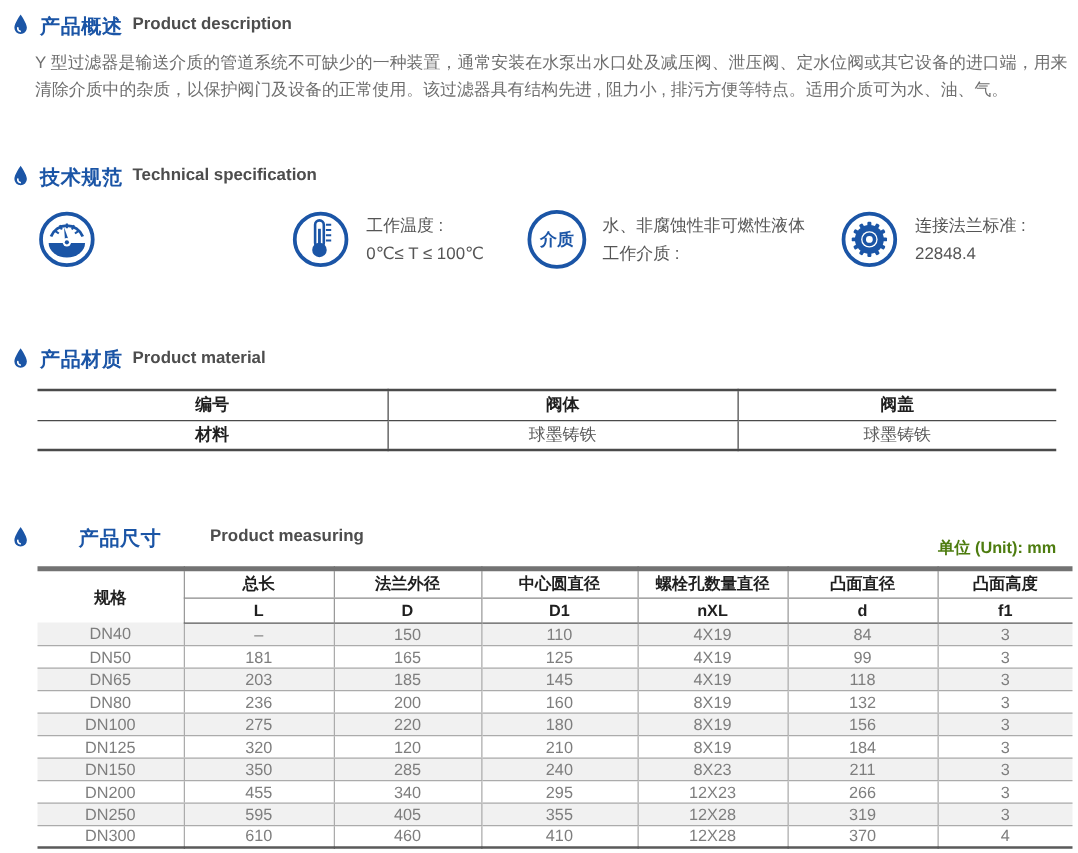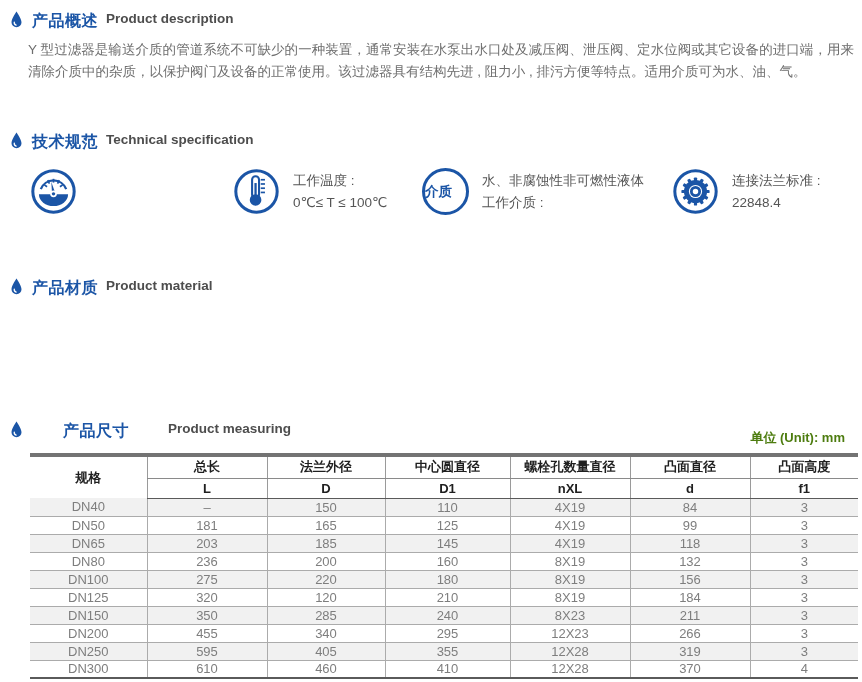--- a/index.html
+++ b/index.html
@@ -15,21 +15,21 @@
 
   
   .overview-body { position:absolute; left:28px; top:39px; width:826px;
     font-size:13.5px; line-height:22px; color:#6e6e6e; text-align:justify; }
 
   
   .spec-item { position:absolute; top:168px; display:flex; align-items:center; gap:13px; }
   .spec-icon { width:47px; height:47px; flex:0 0 auto; }
   .spec-text { font-size:13.5px; line-height:22px; color:#555; white-space:nowrap; }
   .medium-circle { width:47px; height:47px; border:3px solid #1b55a6; border-radius:50%;
-    display:flex; align-items:center; justify-content:flex-start;
+    display:flex; align-items:center; justify-content:center;
     color:#1b55a6; font-weight:bold; font-size:13.5px; letter-spacing:0; }
 
   
   .mat-table { position:absolute; left:30px; top:311px; width:815px;
     border-collapse:collapse; table-layout:fixed; font-size:13.5px;
     border-top:2px solid #4a4a4a; border-bottom:2px solid #4a4a4a; }
   .mat-table th, .mat-table td { height:24px; text-align:center; vertical-align:middle; }
   .mat-table th { font-weight:bold; color:#1f1f1f; border-bottom:1px solid #4a4a4a; }
   .mat-table td { color:#595959; }
   .mat-table th + th, .mat-table td + td { border-left:1px solid #4a4a4a; }
@@ -188,20 +188,41 @@
 
   <div class="sec-head" style="left:10px; top:278px;">
     <svg class="drop" viewBox="0 0 26 34">
       <path d="M13 1C13 1 3 15 3 22.5a10 10 0 0 0 20 0C23 15 13 1 13 1Z" fill="#1b55a6"></path>
       <path d="M8.5 22.5a5.2 5.2 0 0 0 3.8 5.6" stroke="#fff" stroke-width="2.6" fill="none" stroke-linecap="round"></path>
     </svg>
     <span class="zh-title">产品材质</span>
     <span class="en-title">Product material</span>
   </div>
 
+  <table class="mat-table">
+    <colgroup>
+        <col style="width:280px">
+        <col style="width:280px">
+        <col style="width:255px">
+      </colgroup>
+    <thead>
+      <tr>
+        <th>编号</th>
+        <th>阀体</th>
+        <th>阀盖</th>
+      </tr>
+    </thead>
+    <tbody>
+      <tr>
+        <td class="row-label">材料</td>
+        <td>球墨铸铁</td>
+        <td>球墨铸铁</td>
+      </tr>
+    </tbody>
+  </table>
 
   <div class="sec-head" style="left:10px; top:421px;gap:40px;">
     <svg class="drop" viewBox="0 0 26 34">
       <path d="M13 1C13 1 3 15 3 22.5a10 10 0 0 0 20 0C23 15 13 1 13 1Z" fill="#1b55a6"></path>
       <path d="M8.5 22.5a5.2 5.2 0 0 0 3.8 5.6" stroke="#fff" stroke-width="2.6" fill="none" stroke-linecap="round"></path>
     </svg>
     <span class="zh-title">产品尺寸</span>
     <span class="en-title">Product measuring</span>
   </div>
   <div class="unit-note">单位 (Unit): mm</div>

